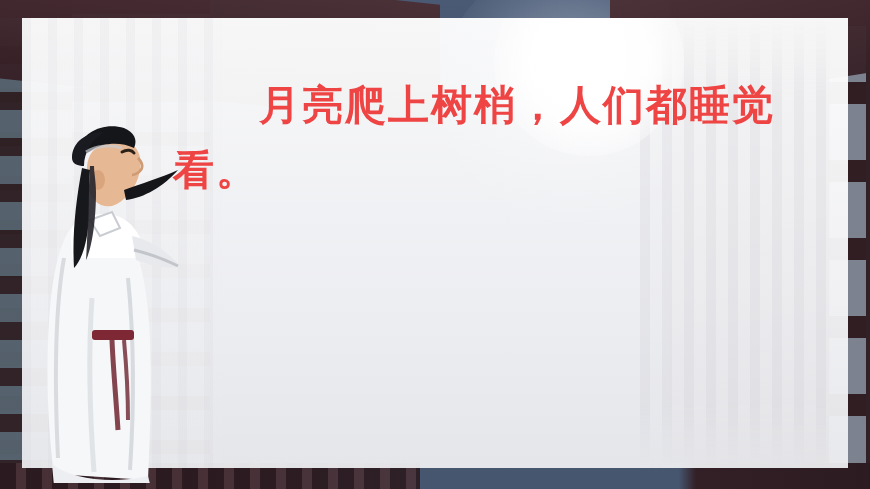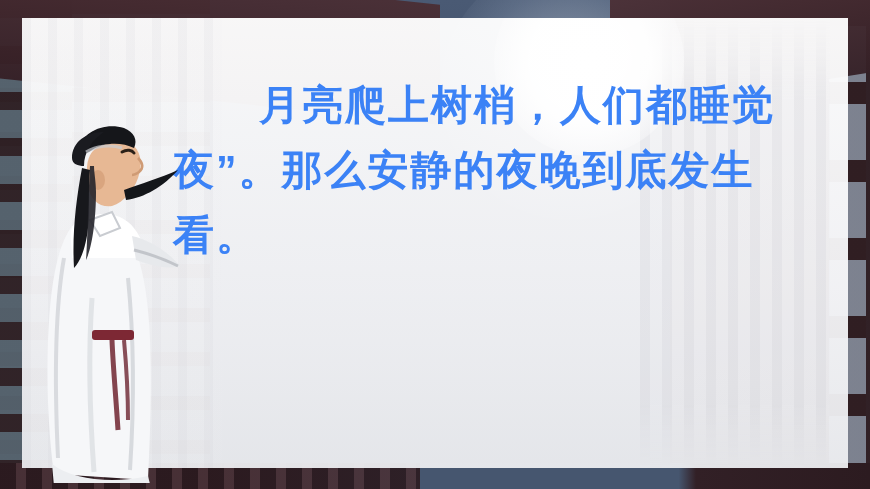--- a/index.html
+++ b/index.html
@@ -121,25 +121,25 @@
     background:radial-gradient(circle, rgba(255,255,255,1) 0%, rgba(255,255,255,.92) 45%, rgba(252,252,253,.35) 72%, rgba(250,250,252,0) 88%);
   }
 
   
   .text-block {
     position:absolute;
     left:173px; top:73px;
     width:650px;
   }
   .text-line {
-    font-family:Liberation Sans, sans-serif;
+    font-family:Liberation Serif, serif;
     font-size:41px;
     line-height:65px;
     letter-spacing:2px;
-    color:#3b82f6;
+    color:#ef4444;
     white-space:pre;
     font-weight:700;
   }
 
   
   .figure { position:absolute; left:28px; top:108px; width:160px; height:375px; }
   .figure svg { display:block; width:160px; height:375px; }
 </style>
 </head>
 <body>
@@ -158,21 +158,20 @@
   <div class="bg-bottom-left-posts"></div>
 
   <div class="panel">
     <div class="panel-ghost-left"></div>
     <div class="panel-ghost-building"></div>
     <div class="panel-moon"></div>
   </div>
 
   <div class="text-block">
     <div class="text-line">　　月亮爬上树梢，人们都睡觉</div>
-    <div class="text-line">夜”。那么安静的夜晚到底发生</div>
     <div class="text-line">看。</div>
   </div>
 
   <div class="figure">
     <svg viewBox="0 0 160 375" xmlns="http://www.w3.org/2000/svg" aria-hidden="true">
 
       <path d="M44 118 C28 140 22 182 20 232 C18 290 22 336 26 366 L120 372 C122 330 124 280 122 232 C120 180 112 142 96 120 Z" fill="#f6f7f9"></path>
 
       <path d="M36 150 C28 195 26 265 30 350" stroke="#d4d6da" stroke-width="4" fill="none" opacity=".85"></path>
       <path d="M64 190 C60 248 62 310 66 364" stroke="#dcdee2" stroke-width="5" fill="none" opacity=".8"></path>

